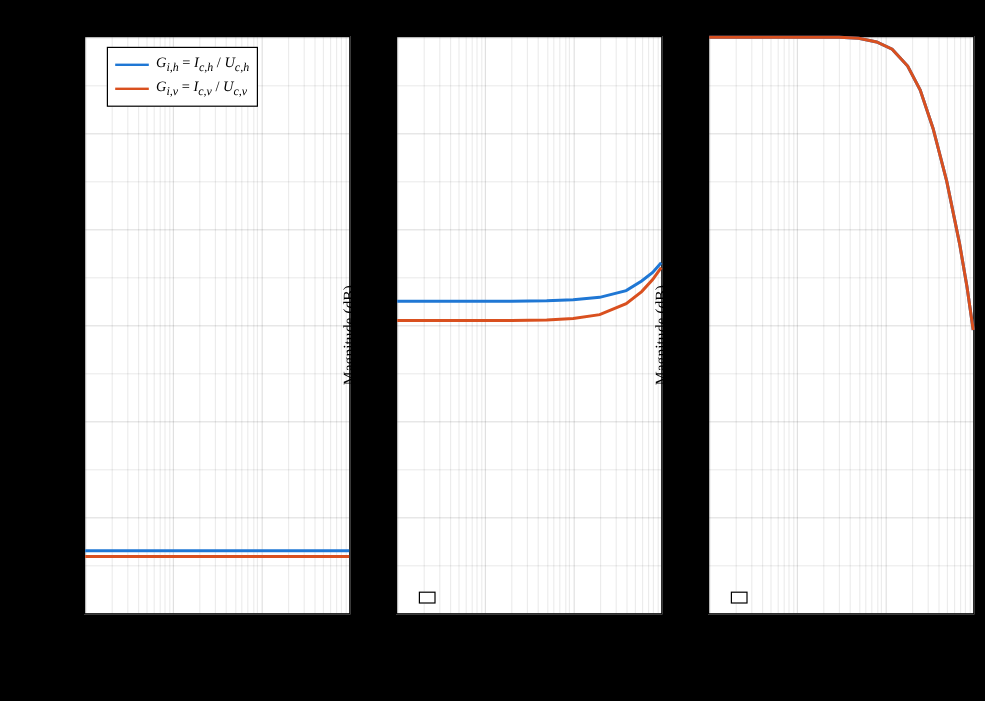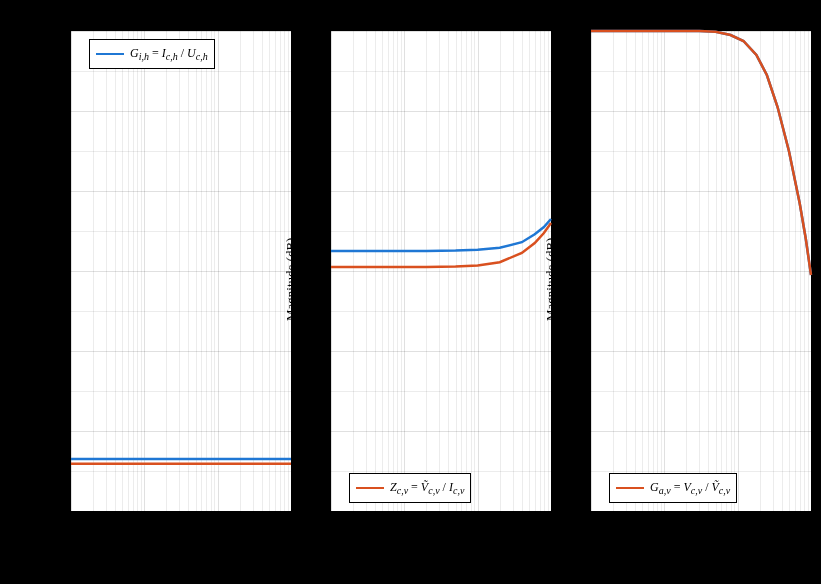--- a/index.html
+++ b/index.html
@@ -138,20 +138,24 @@
       <div class="tick-label" style="left: 206px; top: 484px;">10<span class="sup">5</span></div>
       <svg class="curves" viewBox="0 0 220 480">
         <polyline points="0.00,428.00 22.08,428.00 51.26,428.00 73.33,428.00 95.41,428.00 124.59,428.00 146.67,428.00 168.74,428.00 197.92,428.00 212.89,428.00 220.00,428.00" fill="none" stroke="#1f77d4" stroke-width="2.5"></polyline>
         <polyline points="0.00,432.80 22.08,432.80 51.26,432.80 73.33,432.80 95.41,432.80 124.59,432.80 146.67,432.80 168.74,432.80 197.92,432.80 212.89,432.80 220.00,432.80" fill="none" stroke="#d9501f" stroke-width="2.5"></polyline>
       </svg>
       <div class="legend" style="top: 8px; left: 18px;">
         <div class="legend-row">
           <div class="swatch" style="border-top-color: rgb(31, 119, 212);"></div>
           <span><i>G<sub>i,h</sub></i> = <i>I<sub>c,h</sub></i> / <i>U<sub>c,h</sub></i></span>
         </div>
+        <div class="legend-row">
+          <div class="swatch" style="border-top-color: rgb(217, 80, 31);"></div>
+          <span><i>G<sub>i,v</sub></i> = <i>I<sub>c,v</sub></i> / <i>U<sub>c,v</sub></i></span>
+        </div>
       </div>
       <div class="axis-label" style="left: 0px; right: 0px; text-align: center; top: 504px;">Frequency (Hz)</div>
       <div class="axis-label ylab" style="left: -48px; top: 290px;">Magnitude (dB)</div>
     </div>
     <div class="panel" style="left: 330px; top: 30px; width: 220px; height: 480px;">
       <div class="panel-title" style="top: -22px;">Amplifier efficiency</div>
       <div class="grid-line" style="left: 0px; width: 100%; top: 480px; height: 1px;"></div>
       <div class="tick-label" style="right: 226px; left: -36px; position: absolute; top: 473px; width: 30px; text-align: right;">-60</div>
       <div class="grid-line" style="left: 0px; width: 100%; top: 400px; height: 1px;"></div>
       <div class="tick-label" style="right: 226px; left: -36px; position: absolute; top: 393px; width: 30px; text-align: right;">-40</div>
@@ -201,24 +205,20 @@
       <div class="grid-line" style="top: 0px; height: 100%; left: 220px; width: 1px;"></div>
       <div class="tick-label" style="left: -14px; top: 484px;">10<span class="sup">2</span></div>
       <div class="tick-label" style="left: 59.3333px; top: 484px;">10<span class="sup">3</span></div>
       <div class="tick-label" style="left: 132.667px; top: 484px;">10<span class="sup">4</span></div>
       <div class="tick-label" style="left: 206px; top: 484px;">10<span class="sup">5</span></div>
       <svg class="curves" viewBox="0 0 220 480">
         <polyline points="0.00,220.00 22.08,220.00 51.26,220.00 73.33,220.00 95.41,220.00 124.59,219.60 146.67,218.80 168.74,216.80 190.82,211.20 203.73,203.20 212.89,196.00 220.00,188.00" fill="none" stroke="#1f77d4" stroke-width="2.5"></polyline>
         <polyline points="0.00,236.00 22.08,236.00 51.26,236.00 73.33,236.00 95.41,236.00 124.59,235.60 146.67,234.40 168.74,231.20 190.82,222.00 203.73,212.00 212.89,202.00 220.00,192.00" fill="none" stroke="#d9501f" stroke-width="2.5"></polyline>
       </svg>
       <div class="legend" style="bottom: 8px; left: 18px;">
-        <div class="legend-row">
-          <div class="swatch" style="border-top-color: rgb(217, 80, 31);"></div>
-          <span><i>Z<sub>c,v</sub></i> = <i>Ṽ<sub>c,v</sub></i> / <i>I<sub>c,v</sub></i></span>
-        </div>
       </div>
       <div class="axis-label" style="left: 0px; right: 0px; text-align: center; top: 504px;">Frequency (Hz)</div>
       <div class="axis-label ylab" style="left: -48px; top: 290px;">Magnitude (dB)</div>
     </div>
     <div class="panel" style="left: 590px; top: 30px; width: 220px; height: 480px;">
       <div class="panel-title" style="top: -22px;">Amplifier closed loop</div>
       <div class="grid-line" style="left: 0px; width: 100%; top: 480px; height: 1px;"></div>
       <div class="tick-label" style="right: 226px; left: -36px; position: absolute; top: 473px; width: 30px; text-align: right;">-60</div>
       <div class="grid-line" style="left: 0px; width: 100%; top: 400px; height: 1px;"></div>
       <div class="tick-label" style="right: 226px; left: -36px; position: absolute; top: 393px; width: 30px; text-align: right;">-40</div>
@@ -268,21 +268,17 @@
       <div class="grid-line" style="top: 0px; height: 100%; left: 220px; width: 1px;"></div>
       <div class="tick-label" style="left: -14px; top: 484px;">10<span class="sup">2</span></div>
       <div class="tick-label" style="left: 59.3333px; top: 484px;">10<span class="sup">3</span></div>
       <div class="tick-label" style="left: 132.667px; top: 484px;">10<span class="sup">4</span></div>
       <div class="tick-label" style="left: 206px; top: 484px;">10<span class="sup">5</span></div>
       <svg class="curves" viewBox="0 0 220 480">
         <polyline points="0.00,0.00 22.08,0.00 51.26,0.00 73.33,0.00 95.41,0.00 108.32,0.00 124.59,0.80 139.56,4.00 152.47,10.00 165.39,24.00 175.85,44.00 186.56,76.00 197.92,120.00 208.64,172.00 214.82,208.00 220.00,244.00" fill="none" stroke="#1f77d4" stroke-width="2.5"></polyline>
         <polyline points="0.00,0.00 22.08,0.00 51.26,0.00 73.33,0.00 95.41,0.00 108.32,0.00 124.59,0.80 139.56,4.00 152.47,10.00 165.39,24.00 175.85,44.00 186.56,76.00 197.92,120.00 208.64,172.00 214.82,208.00 220.00,244.00" fill="none" stroke="#d9501f" stroke-width="2.5"></polyline>
       </svg>
       <div class="legend" style="bottom: 8px; left: 18px;">
-        <div class="legend-row">
-          <div class="swatch" style="border-top-color: rgb(217, 80, 31);"></div>
-          <span><i>G<sub>a,v</sub></i> = <i>V<sub>c,v</sub></i> / <i>Ṽ<sub>c,v</sub></i></span>
-        </div>
       </div>
       <div class="axis-label" style="left: 0px; right: 0px; text-align: center; top: 504px;">Frequency (Hz)</div>
       <div class="axis-label ylab" style="left: -48px; top: 290px;">Magnitude (dB)</div>
     </div>
   </div>
 
 </body></html>

